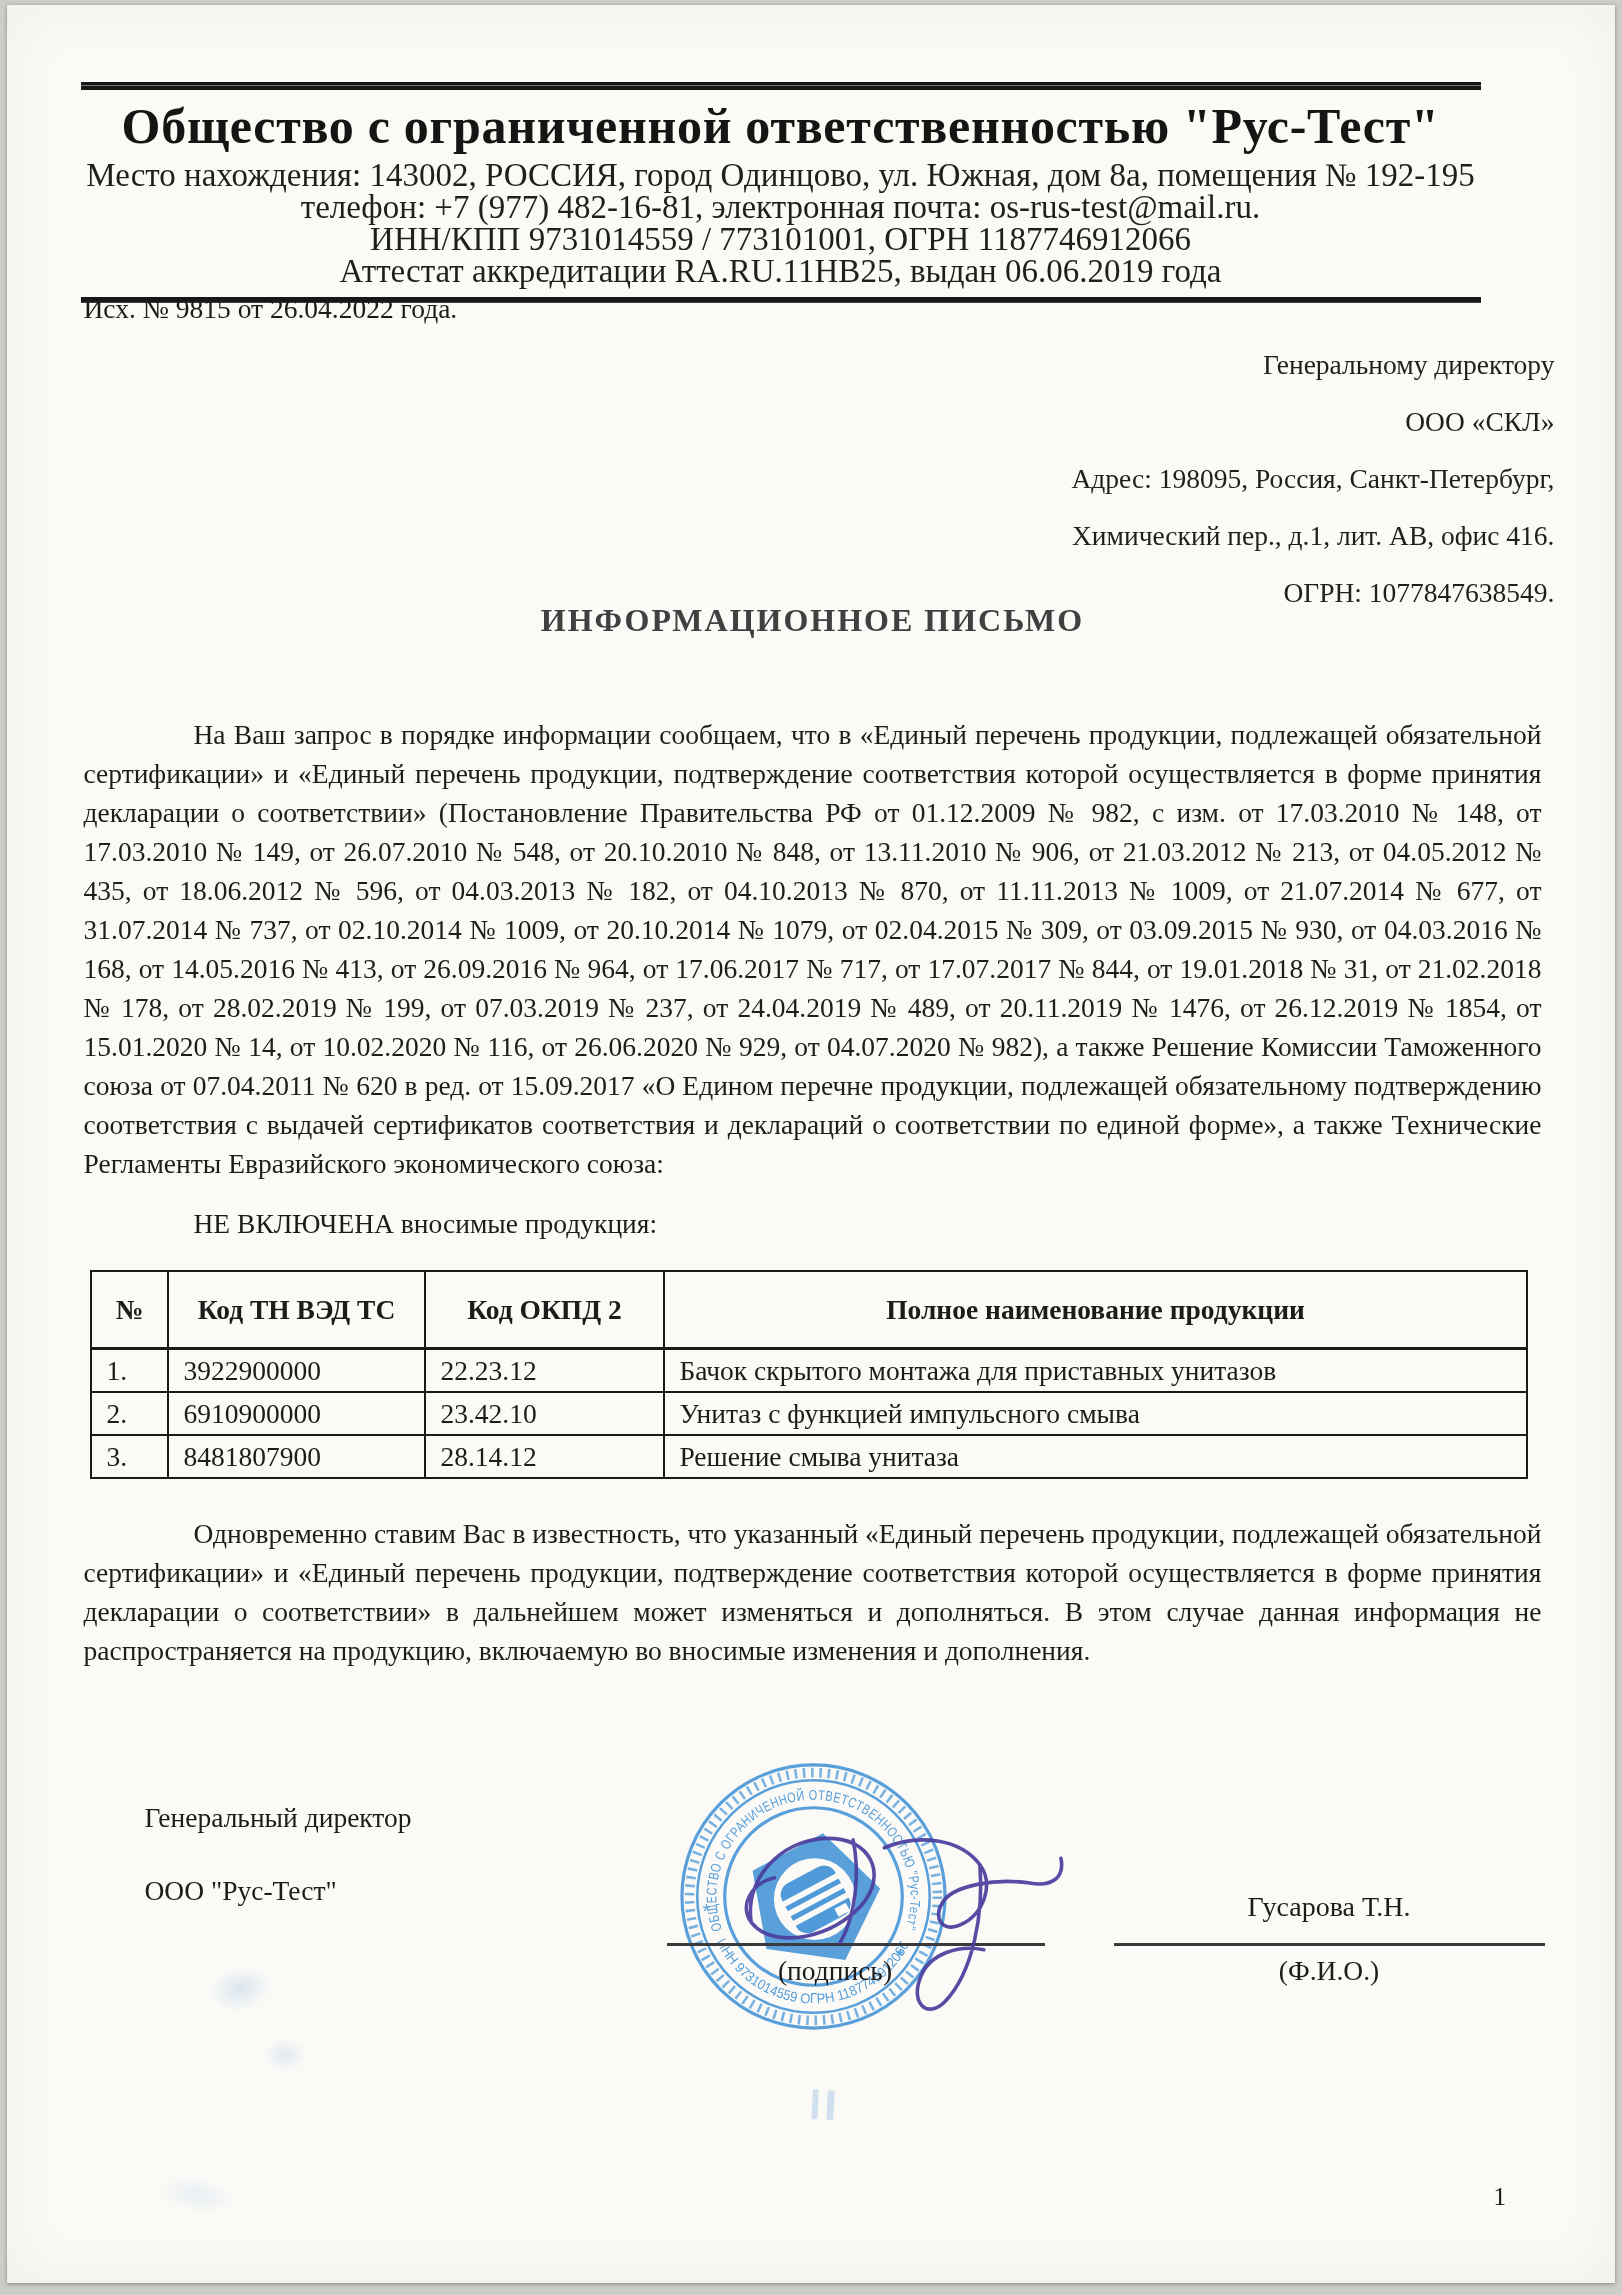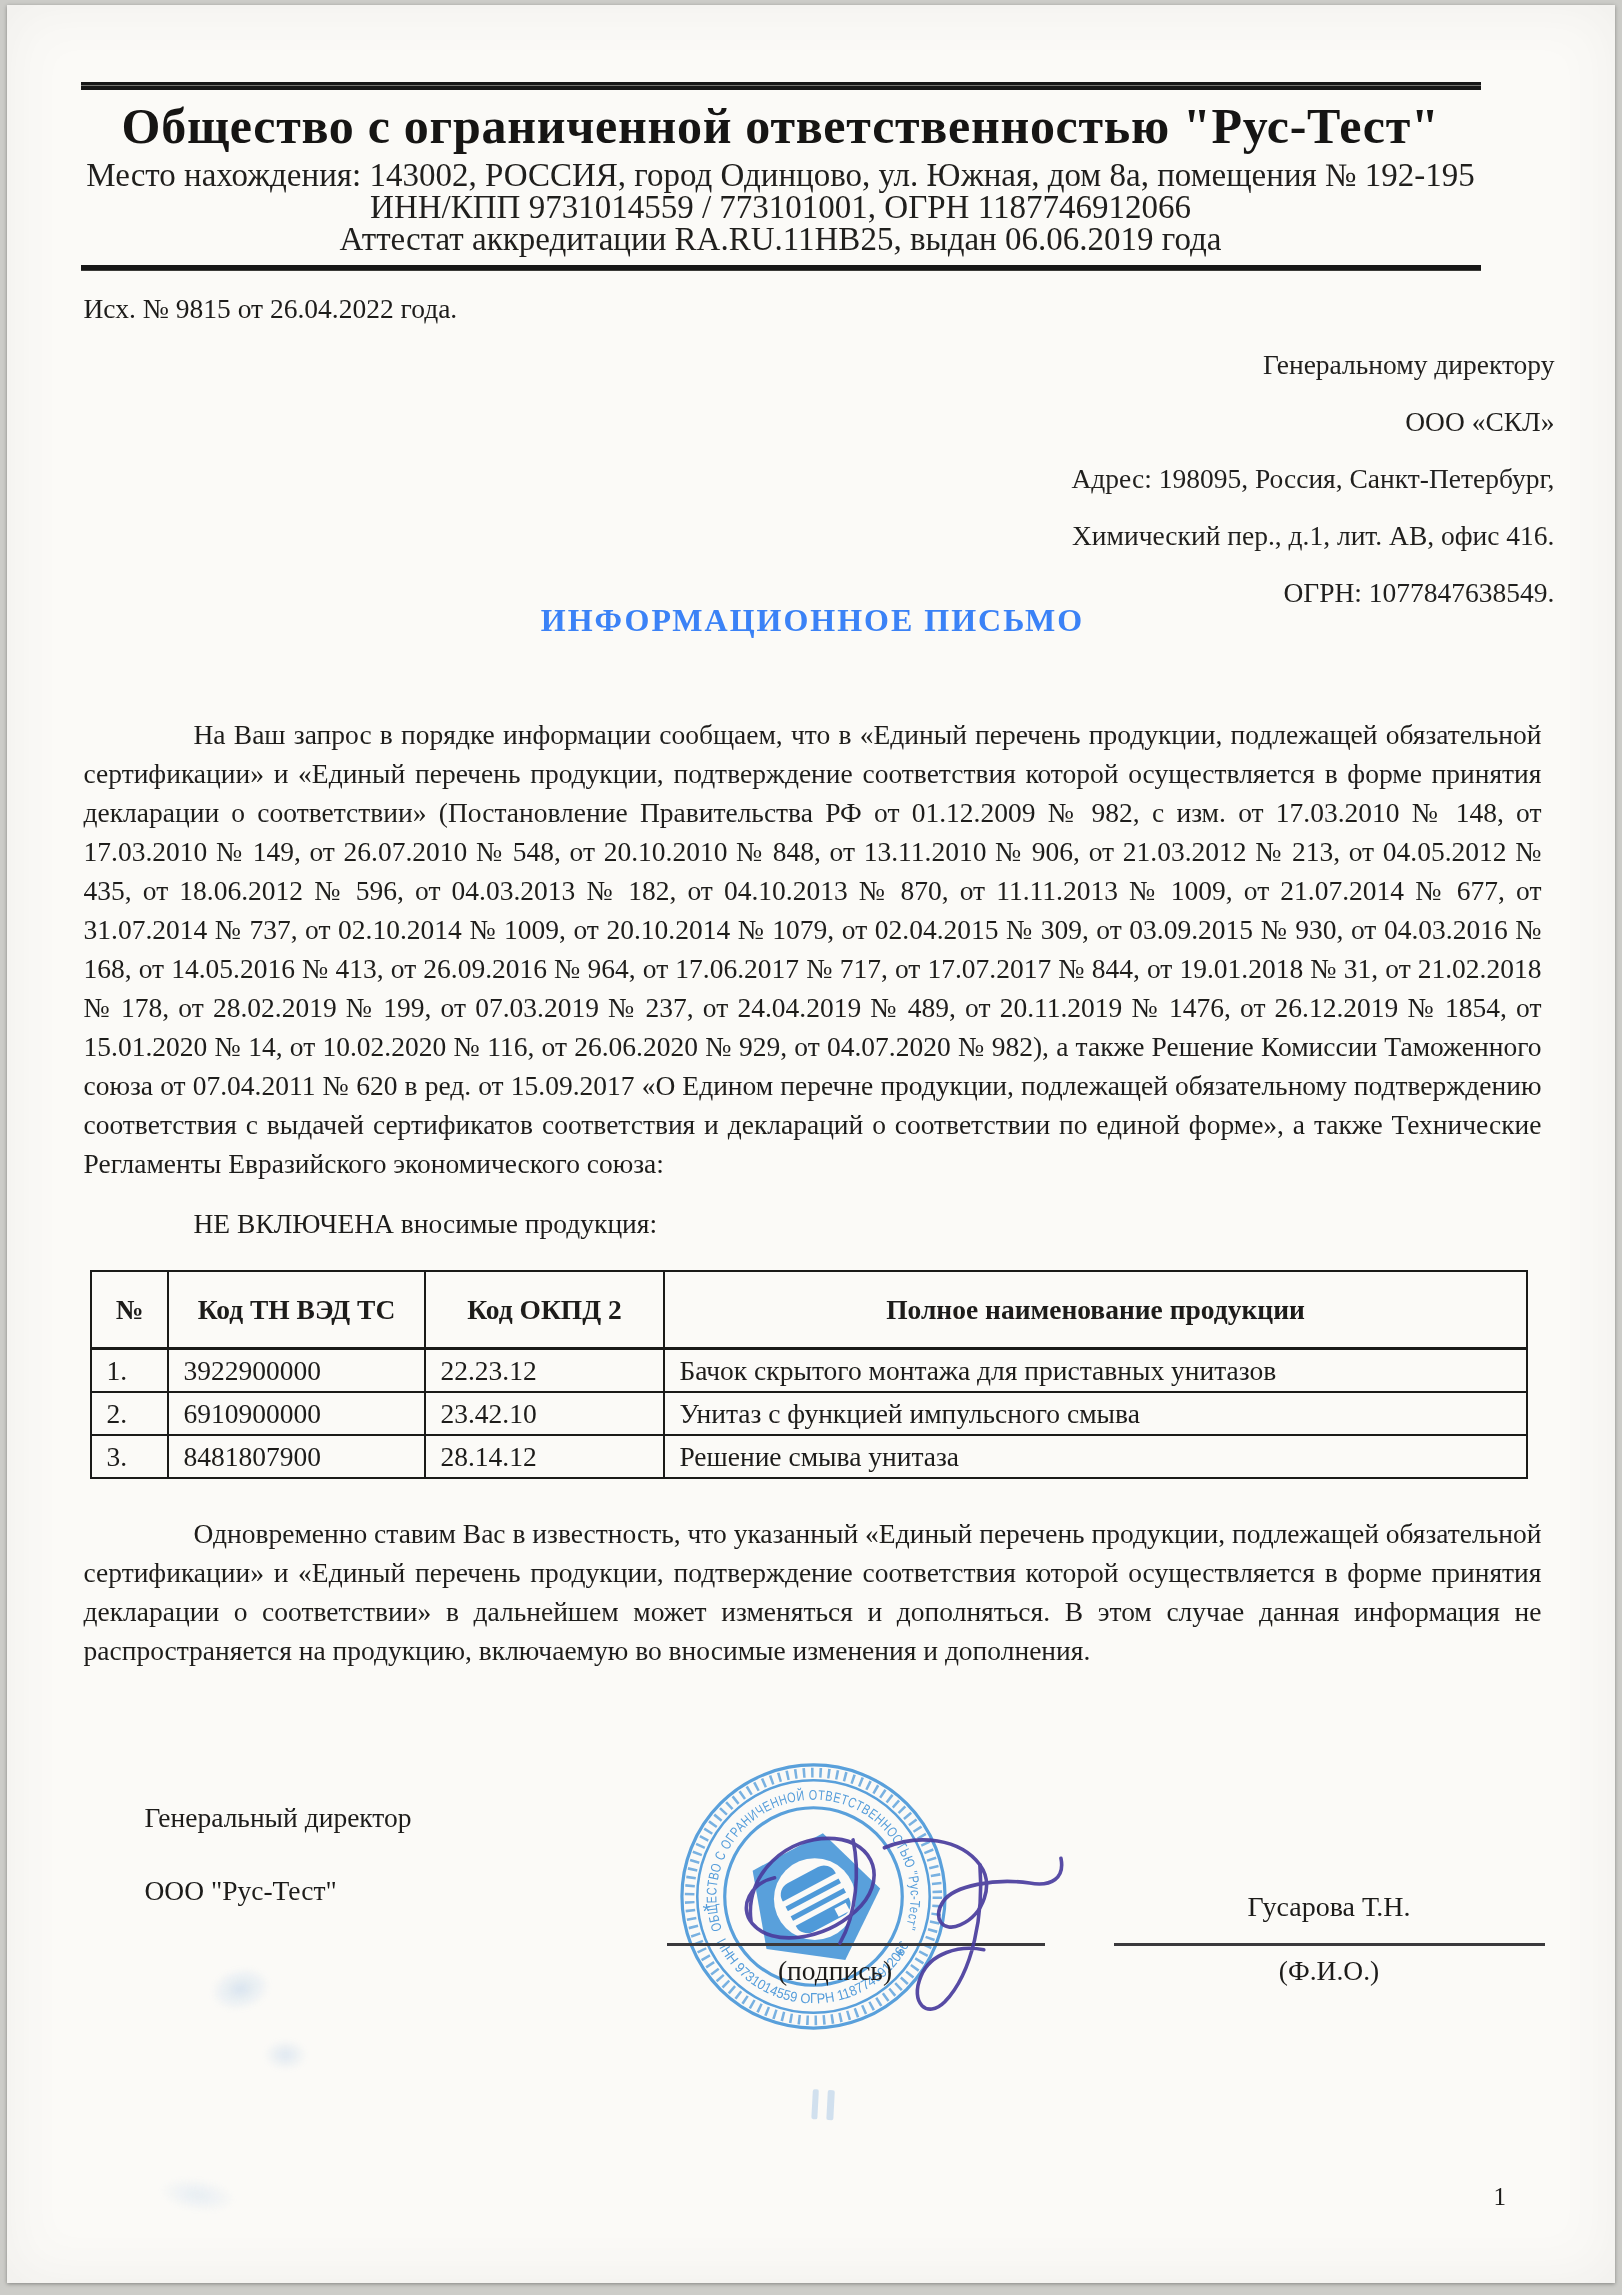--- a/index.html
+++ b/index.html
@@ -34,21 +34,21 @@
 
   .recipient {
     position:absolute; right:60px; top:331px; width:785px;
     text-align:right; font-size:27.5px; line-height:57px; color:#201f1d;
   }
 
   
   .flow { position:absolute; left:77px; top:597px; width:1458px; }
   .doc-title {
     text-align:center; font-size:32px; font-weight:bold; letter-spacing:2px;
-    margin:0 0 76px 0; color:#3b82f6;
+    margin:0 0 76px 0; color:#404040;
   }
   .par {
     font-size:27.5px; line-height:39px; text-align:justify; text-indent:110px;
     margin:0; color:#1e1d1b;
   }
   .heading-ni { font-size:27.5px; margin:25px 0 30px; text-indent:110px; }
 
   table.products { border-collapse:collapse; width:1438px; margin-left:6.5px; table-layout:fixed; }
   .products th, .products td { border:2px solid #1a1a18; font-size:27.5px; padding:0 14.4px; overflow:hidden; }
   .products th { font-weight:bold; height:75px; text-align:center; border-bottom-width:3.3px; }
@@ -87,20 +87,21 @@
 </style>
 </head>
 <body>
 
 <div class="page">
 
   <header class="letterhead">
     <div class="rule"></div>
     <div class="company-title">Общество с ограниченной ответственностью "Рус-Тест"</div>
     <div class="lh-line">Место нахождения: 143002, РОССИЯ, город Одинцово, ул. Южная, дом 8а, помещения № 192-195</div>
+    <div class="lh-line">телефон: +7 (977) 482-16-81, электронная почта: os-rus-test@mail.ru.</div>
     <div class="lh-line">ИНН/КПП 9731014559 / 773101001, ОГРН 1187746912066</div>
     <div class="lh-line">Аттестат аккредитации RA.RU.11НВ25, выдан 06.06.2019 года</div>
     <div class="rule rule-bottom"></div>
   </header>
 
   <div class="outgoing">Исх. № 9815 от 26.04.2022 года.</div>
 
   <div class="recipient">
     <div>Генеральному директору</div>
     <div>ООО «СКЛ»</div>

